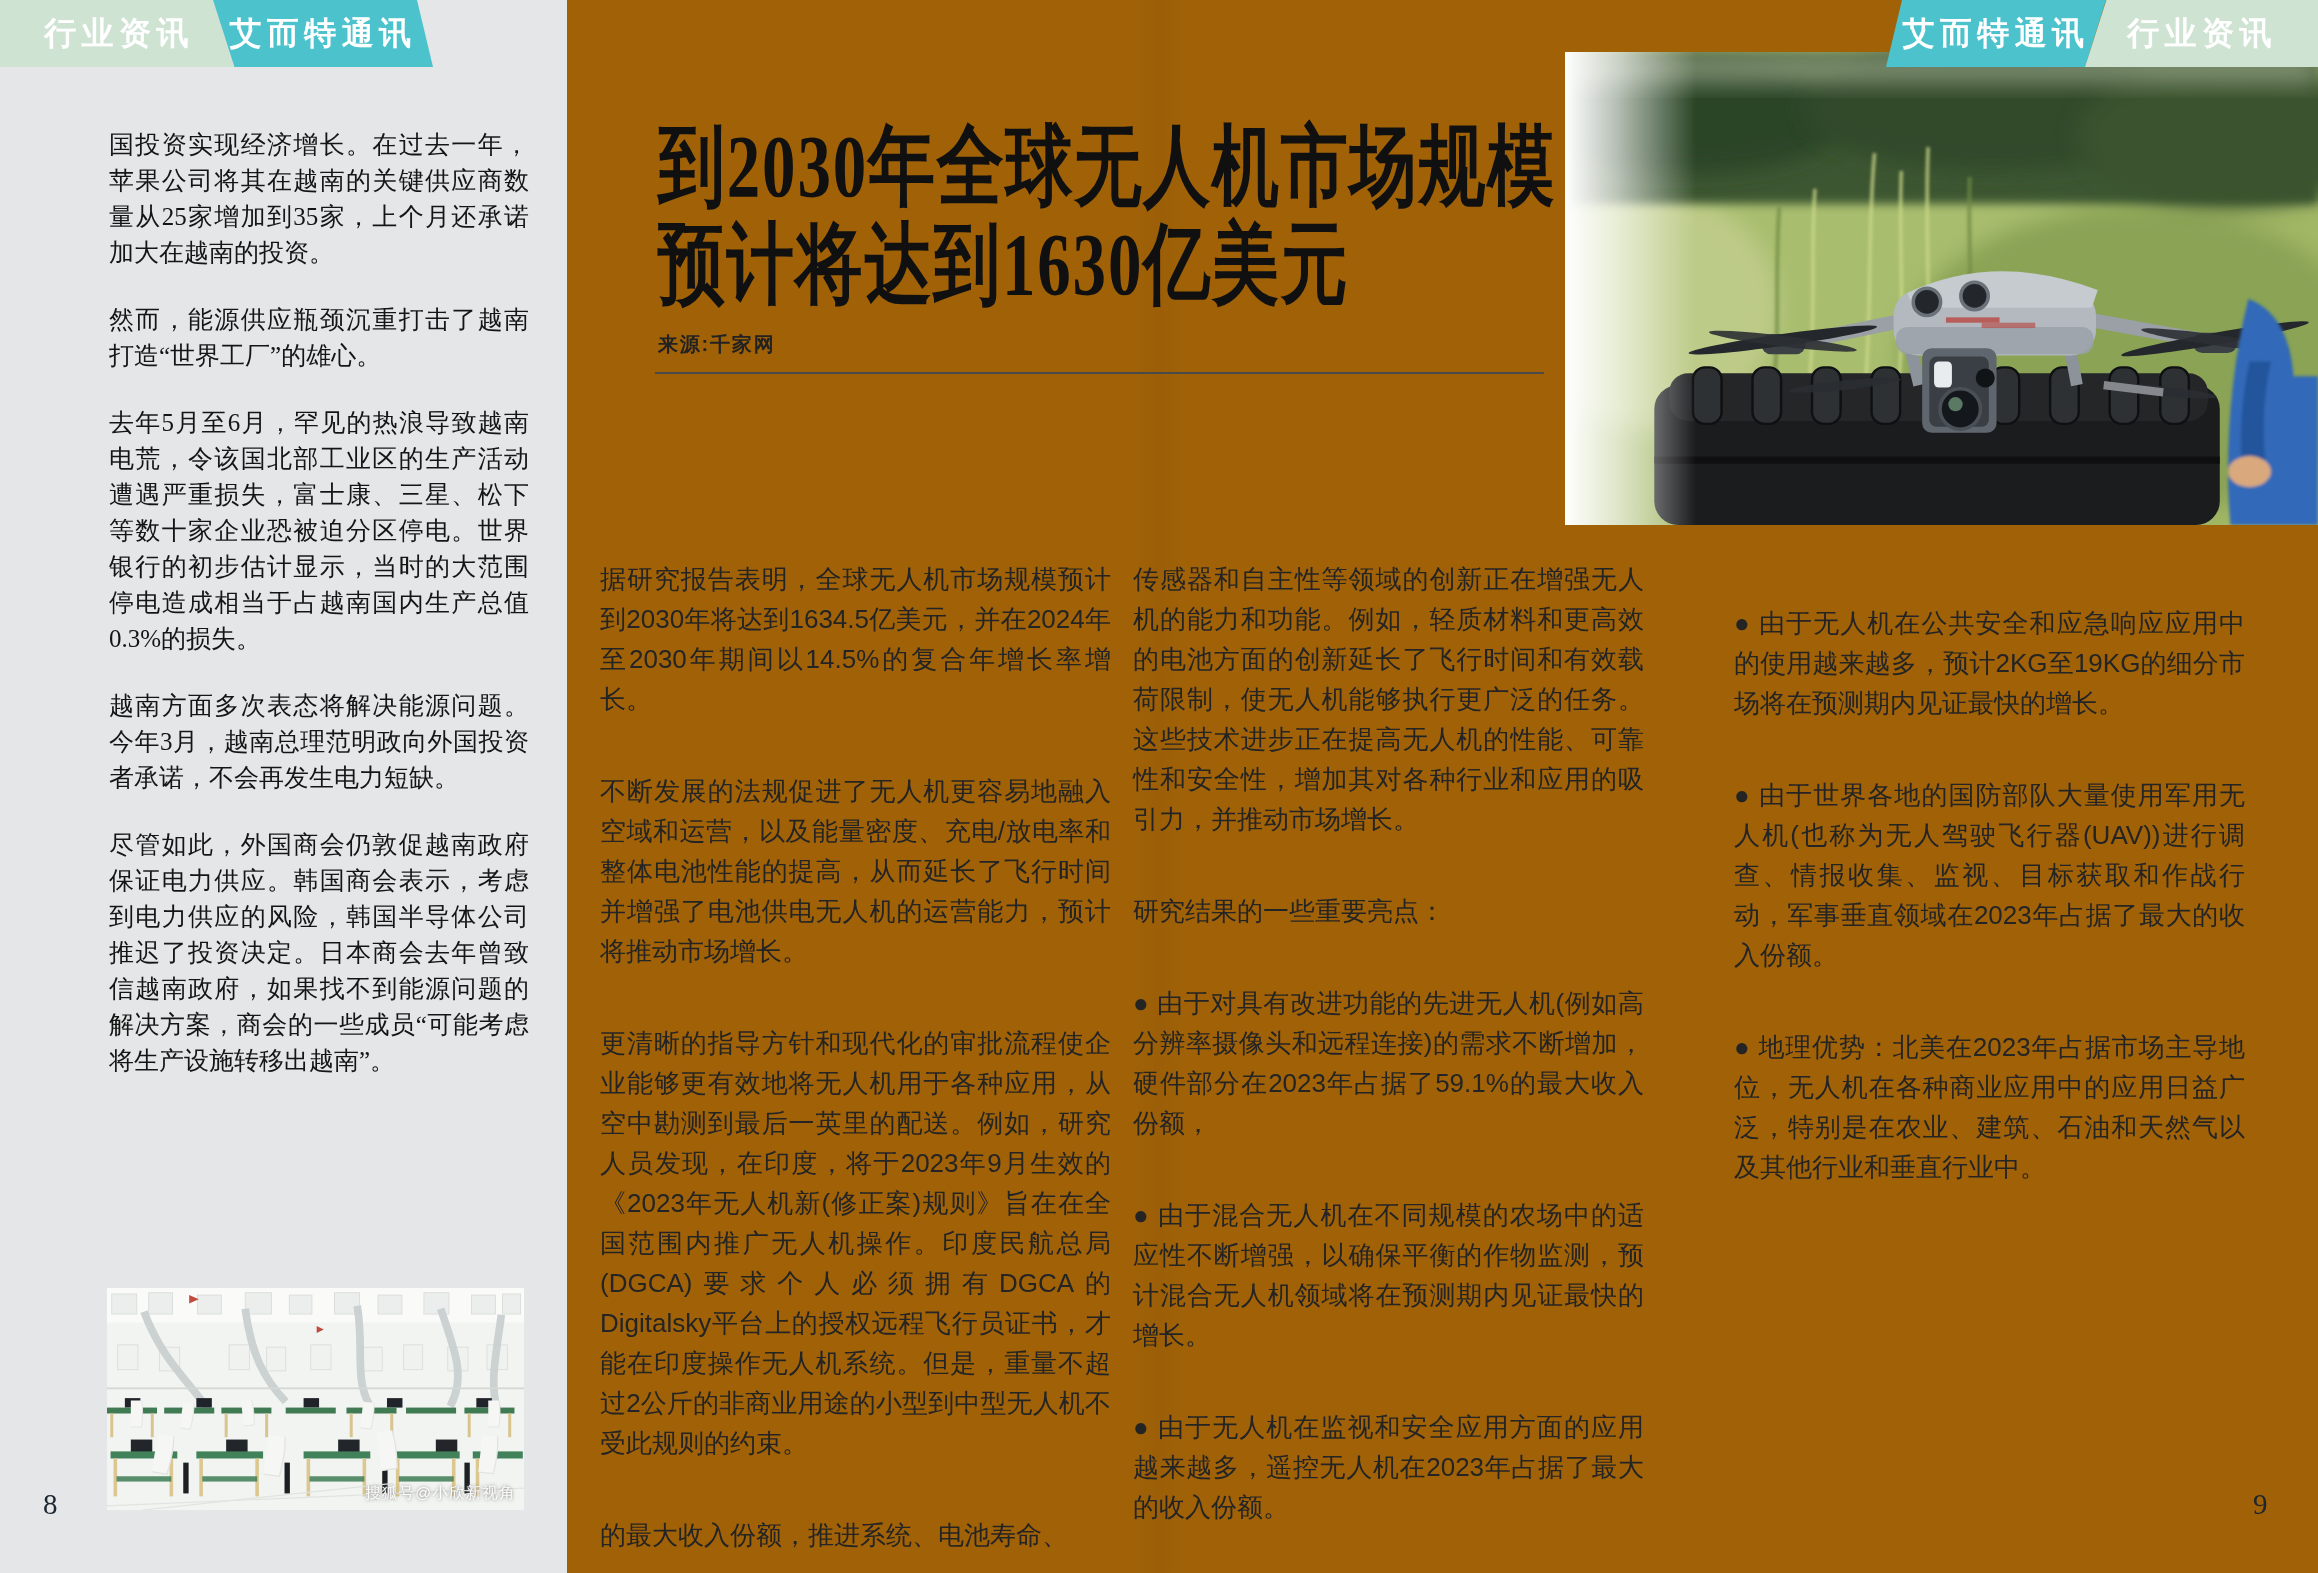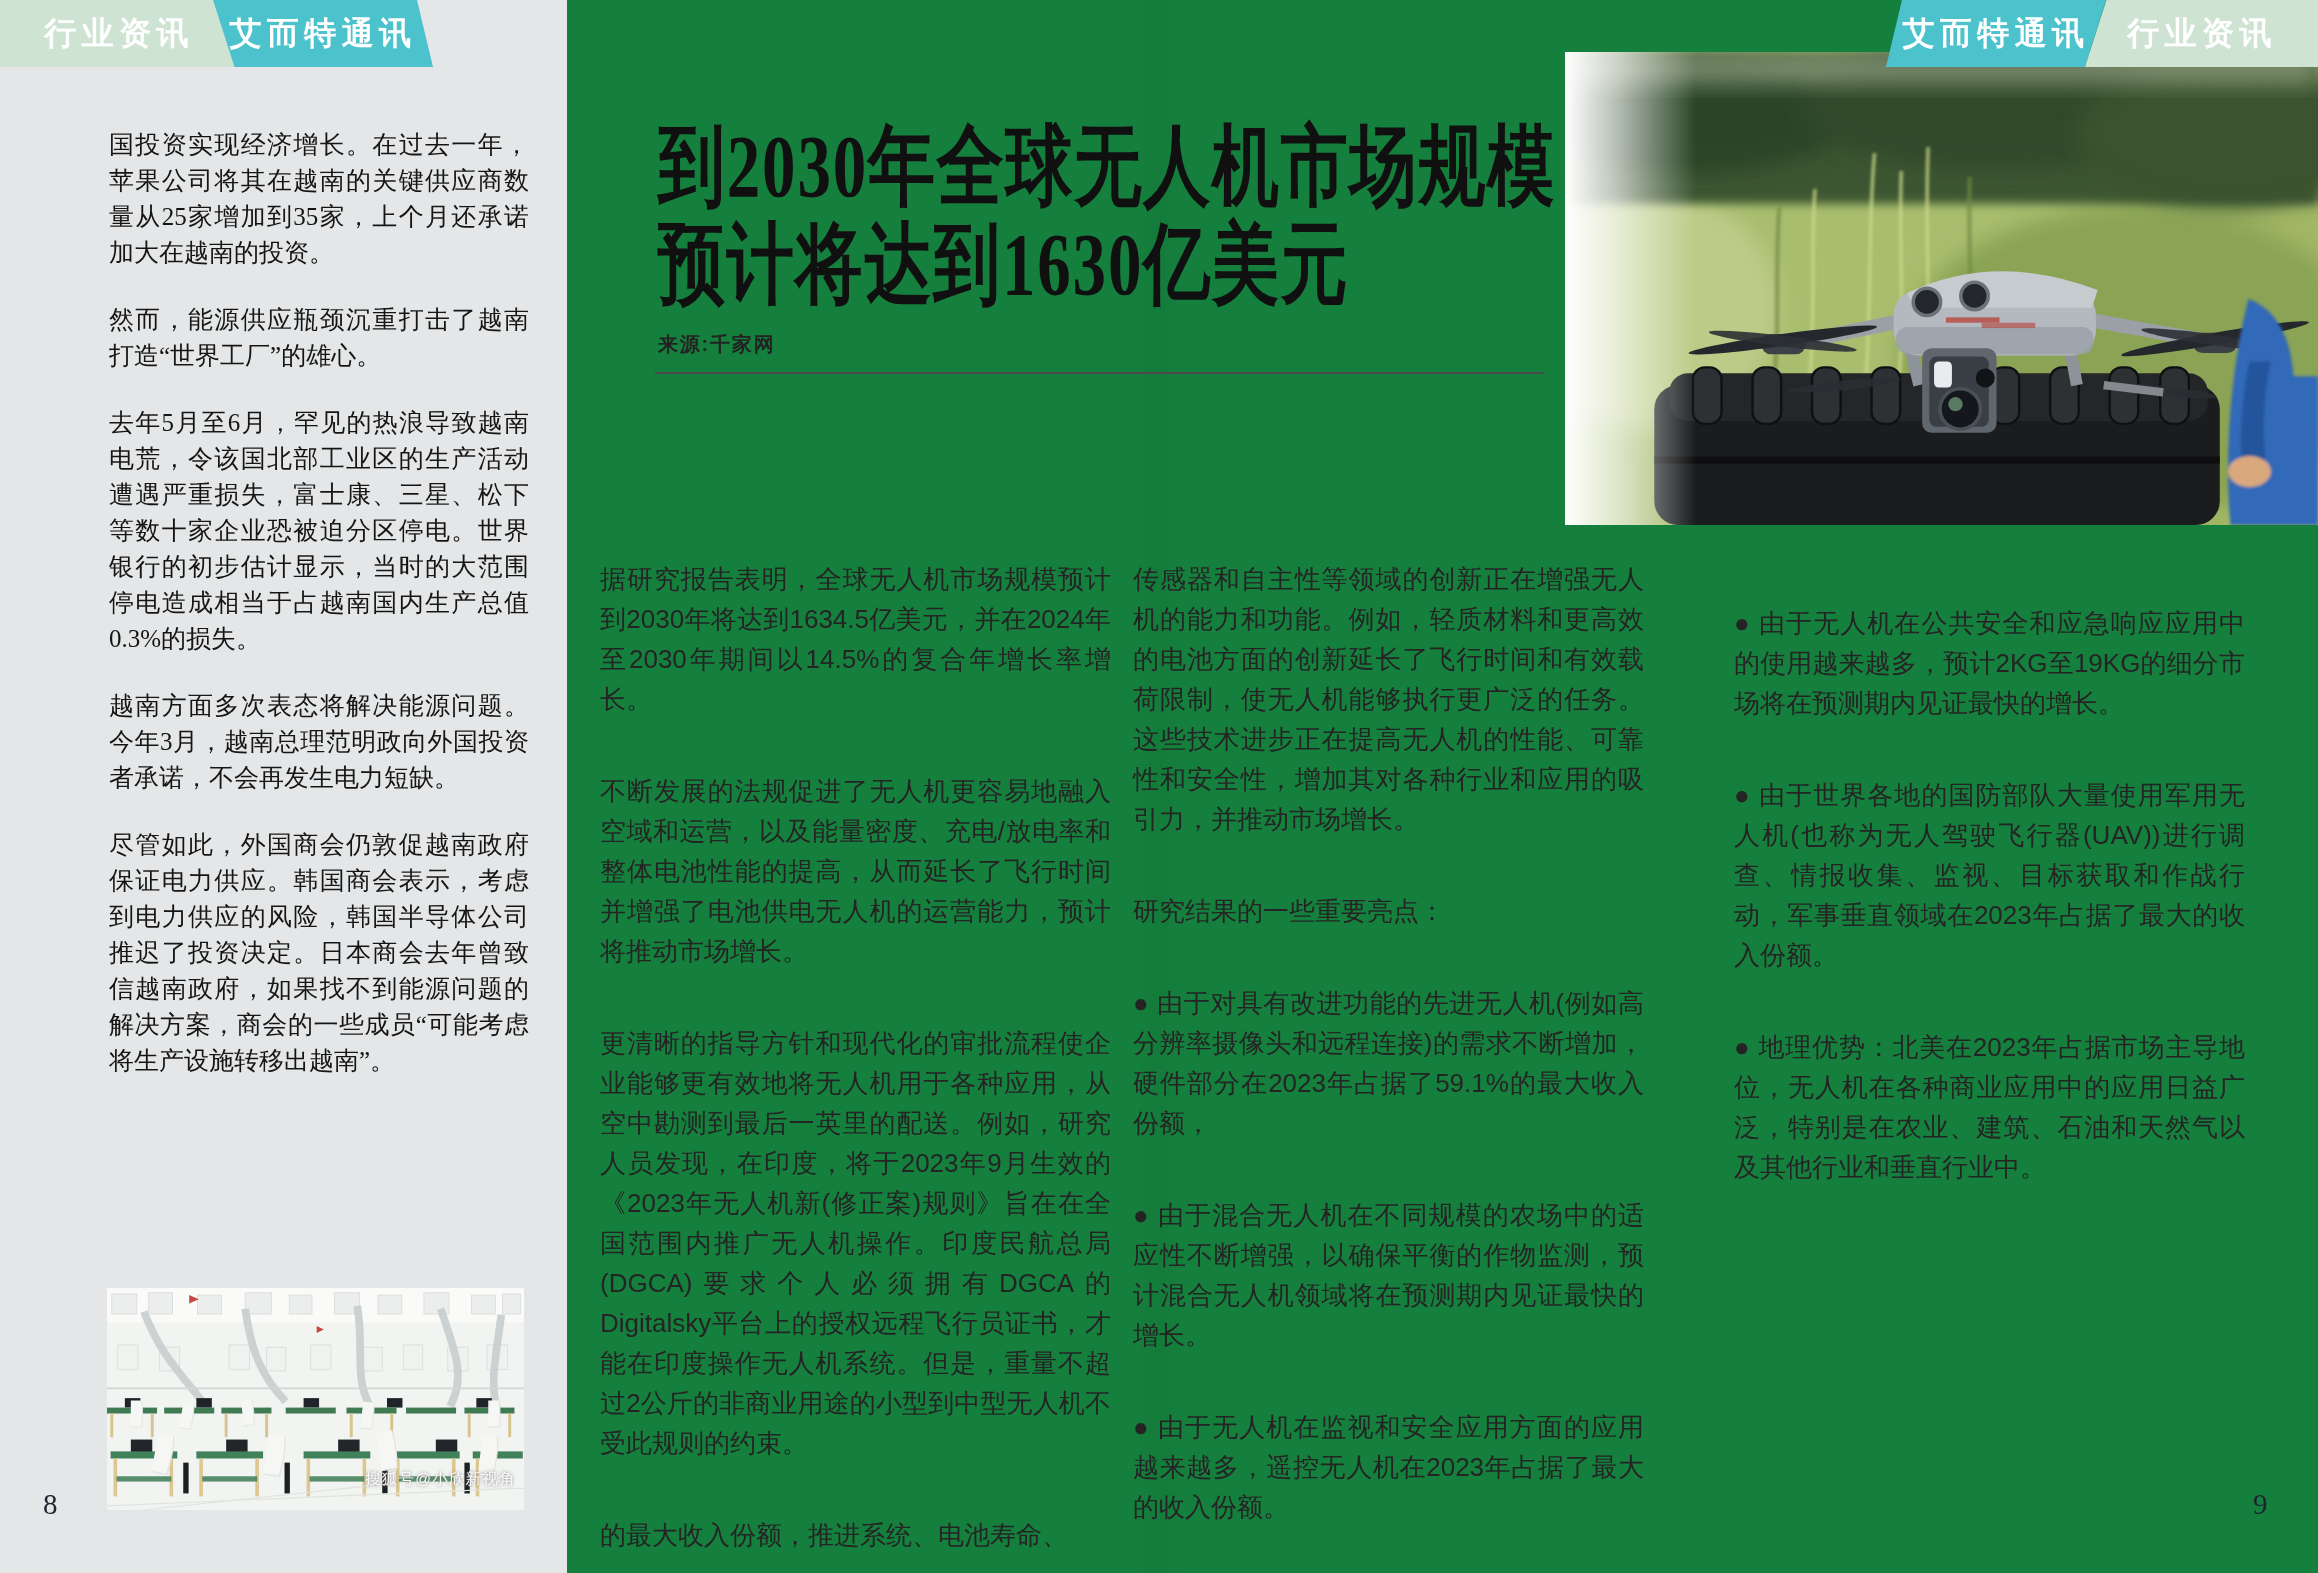--- a/index.html
+++ b/index.html
@@ -1,16 +1,16 @@
 <!DOCTYPE html>
 <html style="font-size:9.5px"><head>
 <meta charset="utf-8">
 <style>
   html,body{margin:0;padding:0;background:#ffffff;}
-  .spread{position:relative;width:2319px;height:1574px;background:#15803d;overflow:hidden;
+  .spread{position:relative;width:2319px;height:1574px;background:#a16207;overflow:hidden;
           font-family:"Liberation Sans",sans-serif;}
   .sidebar-bg{position:absolute;left:0;top:0;width:567px;height:1574px;background:#e4e6e7;z-index:0;}
   .spine{position:absolute;left:1130px;top:0;width:57px;height:1574px;z-index:1;
          background:linear-gradient(to right,rgba(0,0,0,0) 0%,rgba(0,0,0,0.035) 50%,rgba(0,0,0,0) 100%);}
 
   
   .tab{position:absolute;top:0;height:67px;display:flex;align-items:center;justify-content:center;
        color:#ffffff;font-weight:bold;font-size:32px;letter-spacing:5.4px;z-index:6;
        font-family:"Liberation Sans",sans-serif;}
   .tab-l-green{left:0;width:238px;background:#cfe3d3;
@@ -23,21 +23,21 @@
        clip-path:polygon(21.4px 0,234px 0,234px 100%,0 100%);}
 
   
   .sidebar-text{position:absolute;left:109px;top:127px;width:420px;z-index:3;}
   .sidebar-p{margin:0 0 31px 0;font-family:"Liberation Serif",serif;font-size:25px;line-height:36px;
              text-align:justify;color:#151515;}
 
   
   .factory-photo{position:absolute;left:107px;top:1288px;width:417px;height:222px;z-index:2;overflow:hidden;}
   .factory-photo svg{display:block;width:100%;height:100%;}
-  .watermark{position:absolute;right:8.3px;bottom:20px;color:rgba(255,255,255,0.95);font-size:15.5px;
+  .watermark{position:absolute;right:8.3px;bottom:6px;color:rgba(255,255,255,0.95);font-size:15.5px;
              letter-spacing:1.2px;text-shadow:0 0 3.6px rgba(110,110,110,0.9);z-index:3;
              font-family:"Liberation Sans",sans-serif;}
 
   
   .pageno{position:absolute;font-family:"Liberation Serif",serif;font-size:29px;color:#1c2530;z-index:4;}
   .pn-left{left:43px;top:1488px;}
   .pn-right{left:2253px;top:1488px;}
 
   
   .drone-photo{position:absolute;left:1565px;top:52px;width:753px;height:473px;z-index:2;overflow:hidden;}

